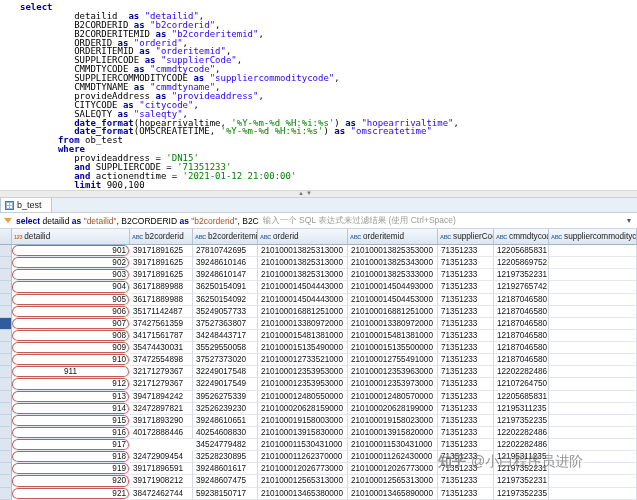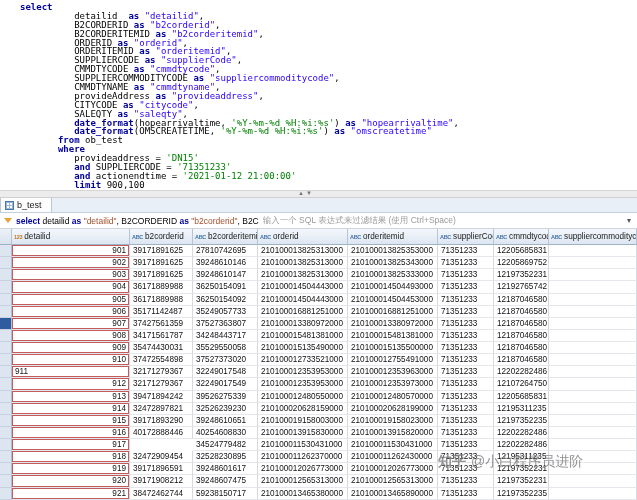--- a/index.html
+++ b/index.html
@@ -51,21 +51,21 @@
   .ticon{font-size:5.5px;font-weight:bold;letter-spacing:-0.3px;flex:none;}
   .ticon.num{color:#c77b29;}
   .ticon.str{color:#4472a8;}
   .grow{display:flex;height:12.14px;}
   .gutter{box-sizing:border-box;width:12px;flex:none;background:#dce5f0;
           border-right:1px solid #aebfd4;border-bottom:1px solid #c6d2e0;}
   .gutter.sel{background:#2f5c9e;}
   .gcell{box-sizing:border-box;flex:none;border-right:1px solid #d6dae0;border-bottom:1px solid #e4e7ec;
          font-size:8.2px;line-height:11px;padding:0 3px;white-space:nowrap;overflow:hidden;
          color:#111;background:#fff;}
-  .gcell.idcell{box-shadow:inset 0 0 0 1px #c25b5b;}
+  .gcell.idcell{box-shadow:inset 0 0 0 1px #c25b5b;border-radius:6px;}
 
   
   .watermark{position:absolute;left:438px;top:453px;font-size:14px;color:rgba(120,120,120,.8);
              white-space:nowrap;}
   .watermark .brand{font-weight:bold;margin-right:5px;}
 </style>
 </head>
 <body>
 
 <div class="app">
@@ -256,21 +256,21 @@
           <div class="gcell" style="width:63px;">37472554898</div>
           <div class="gcell" style="width:65px;">37527373020</div>
           <div class="gcell" style="width:90px;">210100012733521000</div>
           <div class="gcell" style="width:90px;">210100012755491000</div>
           <div class="gcell" style="width:56px;">71351233</div>
           <div class="gcell" style="width:55px;">12187046580</div>
           <div class="gcell" style="width:88px;"></div>
         </div>
         <div class="grow">
           <div class="gutter"></div>
-          <div class="gcell idcell" style="width:118px;text-align:left;">911</div>
+          <div class="gcell idcell" style="width:118px;text-align:center;">911</div>
           <div class="gcell" style="width:63px;">32171279367</div>
           <div class="gcell" style="width:65px;">32249017548</div>
           <div class="gcell" style="width:90px;">210100012353953000</div>
           <div class="gcell" style="width:90px;">210100012353963000</div>
           <div class="gcell" style="width:56px;">71351233</div>
           <div class="gcell" style="width:55px;">12202282486</div>
           <div class="gcell" style="width:88px;"></div>
         </div>
         <div class="grow">
           <div class="gutter"></div>

